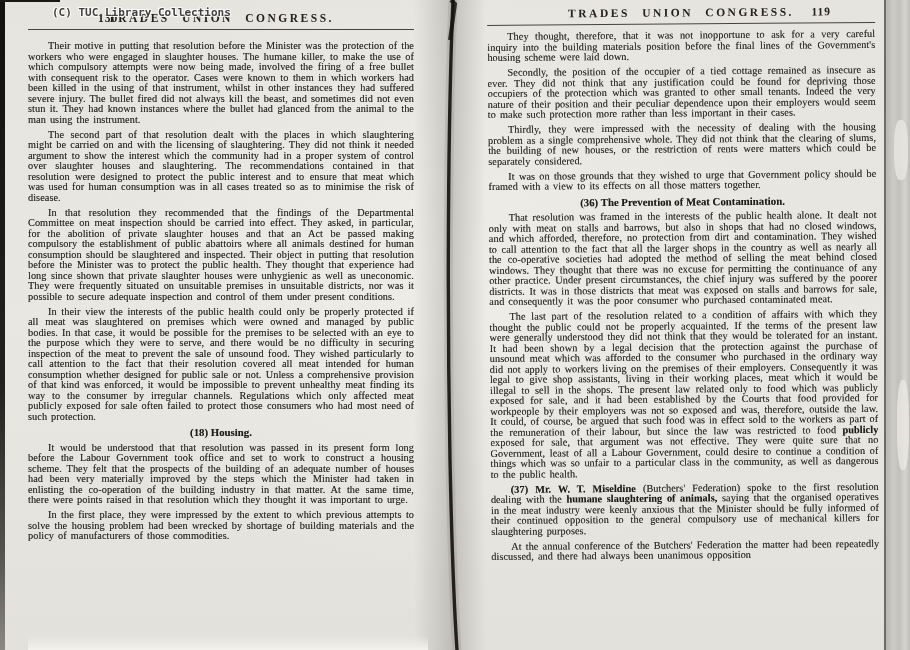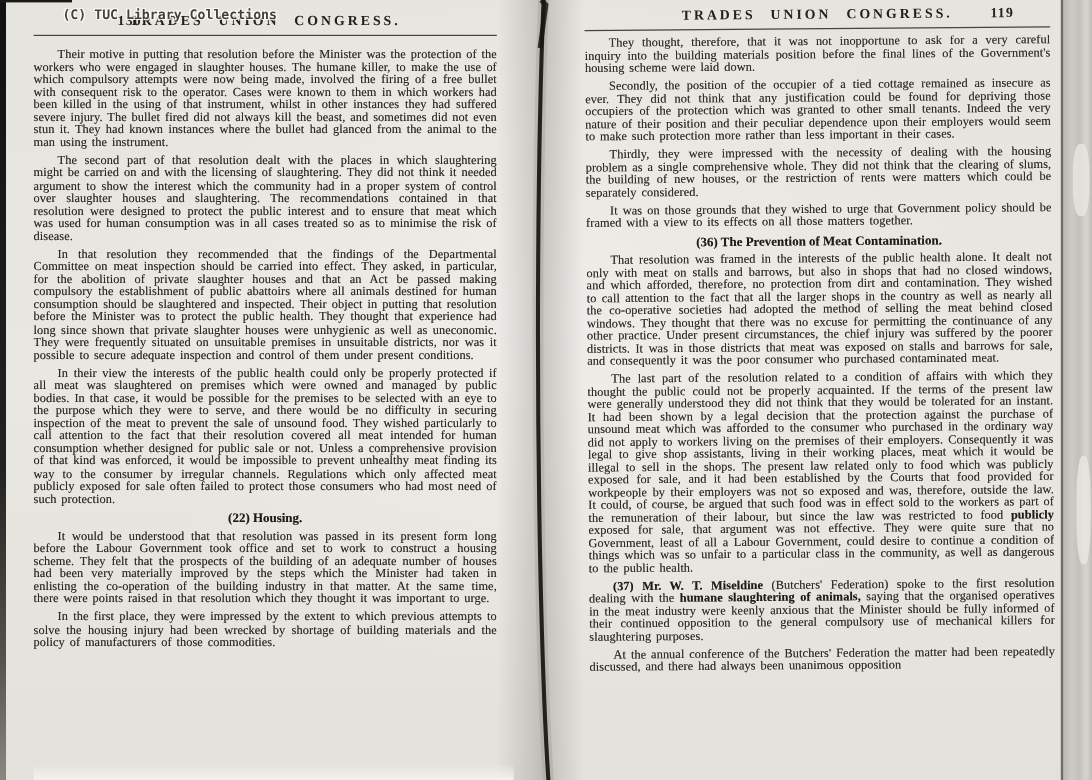--- a/index.html
+++ b/index.html
@@ -34,21 +34,21 @@
     margin-left:44px;
   }
   
   .page{position:absolute;top:12px;}
   .page-left{left:28px;width:386px;}
   .page-right{left:487px;top:8px;width:388px;transform:rotate(-0.45deg);transform-origin:top left;}
   .pagehead{position:relative;height:15px;}
   .runtitle{display:block;text-align:center;font-weight:700;font-size:11.5px;letter-spacing:2.5px;word-spacing:7px;color:#232119;}
   .pagenum{position:absolute;top:0;font-weight:700;font-size:11.5px;letter-spacing:1px;color:#232119;}
   .pagenum-left{left:70px;}
-  .pagenum-right{right:30px;}
+  .pagenum-right{right:44px;}
   .rule{border:0;border-top:1.6px solid #45433c;margin:2px 0 0 0;}
   .pagebody{text-align:justify;overflow:hidden;}
   .page-left .pagebody{margin-top:11px;height:612px;}
   .page-right .pagebody{margin-top:6px;height:620px;}
   .para{
     margin:0 0 4.5px 0;text-indent:20px;
     font-size:10.3px;line-height:10.5px;
     letter-spacing:.05px;word-spacing:1.4px;
     text-shadow:0 0 .4px rgba(43,41,36,.55);
   }
@@ -84,23 +84,23 @@
     <div class="pagehead">
       <span class="pagenum pagenum-left">130</span>
       <span class="runtitle">TRADES UNION CONGRESS.</span>
     </div>
     <hr class="rule">
     <div class="pagebody">
         <p class="para"><span>Their motive in putting that resolution before the Minister was the protection of the workers who were engaged in slaughter houses. The humane killer, to make the use of which compulsory attempts were now being made, involved the firing of a free bullet with consequent risk to the operator. Cases were known to them in which workers had been killed in the using of that instrument, whilst in other instances they had suffered severe injury. The bullet fired did not always kill the beast, and sometimes did not even stun it. They had known instances where the bullet had glanced from the animal to the man using the instrument.</span></p>
         <p class="para"><span>The second part of that resolution dealt with the places in which slaughtering might be carried on and with the licensing of slaughtering. They did not think it needed argument to show the interest which the community had in a proper system of control over slaughter houses and slaughtering. The recommendations contained in that resolution were designed to protect the public interest and to ensure that meat which was used for human consumption was in all cases treated so as to minimise the risk of disease.</span></p>
         <p class="para"><span>In that resolution they recommended that the findings of the Departmental Committee on meat inspection should be carried into effect. They asked, in particular, for the abolition of private slaughter houses and that an Act be passed making compulsory the establishment of public abattoirs where all animals destined for human consumption should be slaughtered and inspected. Their object in putting that resolution before the Minister was to protect the public health. They thought that experience had long since shown that private slaughter houses were unhygienic as well as uneconomic. They were frequently situated on unsuitable premises in unsuitable districts, nor was it possible to secure adequate inspection and control of them under present conditions.</span></p>
         <p class="para"><span>In their view the interests of the public health could only be properly protected if all meat was slaughtered on premises which were owned and managed by public bodies. In that case, it would be possible for the premises to be selected with an eye to the purpose which they were to serve, and there would be no difficulty in securing inspection of the meat to prevent the sale of unsound food. They wished particularly to call attention to the fact that their resolution covered all meat intended for human consumption whether designed for public sale or not. Unless a comprehensive provision of that kind was enforced, it would be impossible to prevent unhealthy meat finding its way to the consumer by irregular channels. Regulations which only affected meat publicly exposed for sale often failed to protect those consumers who had most need of such protection.</span></p>
-        <h3 class="sect-head"><span class="bold">(22) Housing.</span></h3>
+        <h3 class="sect-head"><span class="bold">(18) Housing.</span></h3>
         <p class="para"><span>It would be understood that that resolution was passed in its present form long before the Labour Government took office and set to work to construct a housing scheme. They felt that the prospects of the building of an adequate number of houses had been very materially improved by the steps which the Minister had taken in enlisting the co-operation of the building industry in that matter. At the same time, there were points raised in that resolution which they thought it was important to urge.</span></p>
-        <p class="para"><span>In the first place, they were impressed by the extent to which previous attempts to solve the housing injury had been wrecked by shortage of building materials and the policy of manufacturers of those commodities.</span></p>
+        <p class="para"><span>In the first place, they were impressed by the extent to which previous attempts to solve the housing problem had been wrecked by shortage of building materials and the policy of manufacturers of those commodities.</span></p>
       </div>
   </div>
 
   <div class="page page-right">
     <div class="pagehead">
       <span class="runtitle">TRADES UNION CONGRESS.</span>
       <span class="pagenum pagenum-right">119</span>
     </div>
     <hr class="rule">
     <div class="pagebody">

